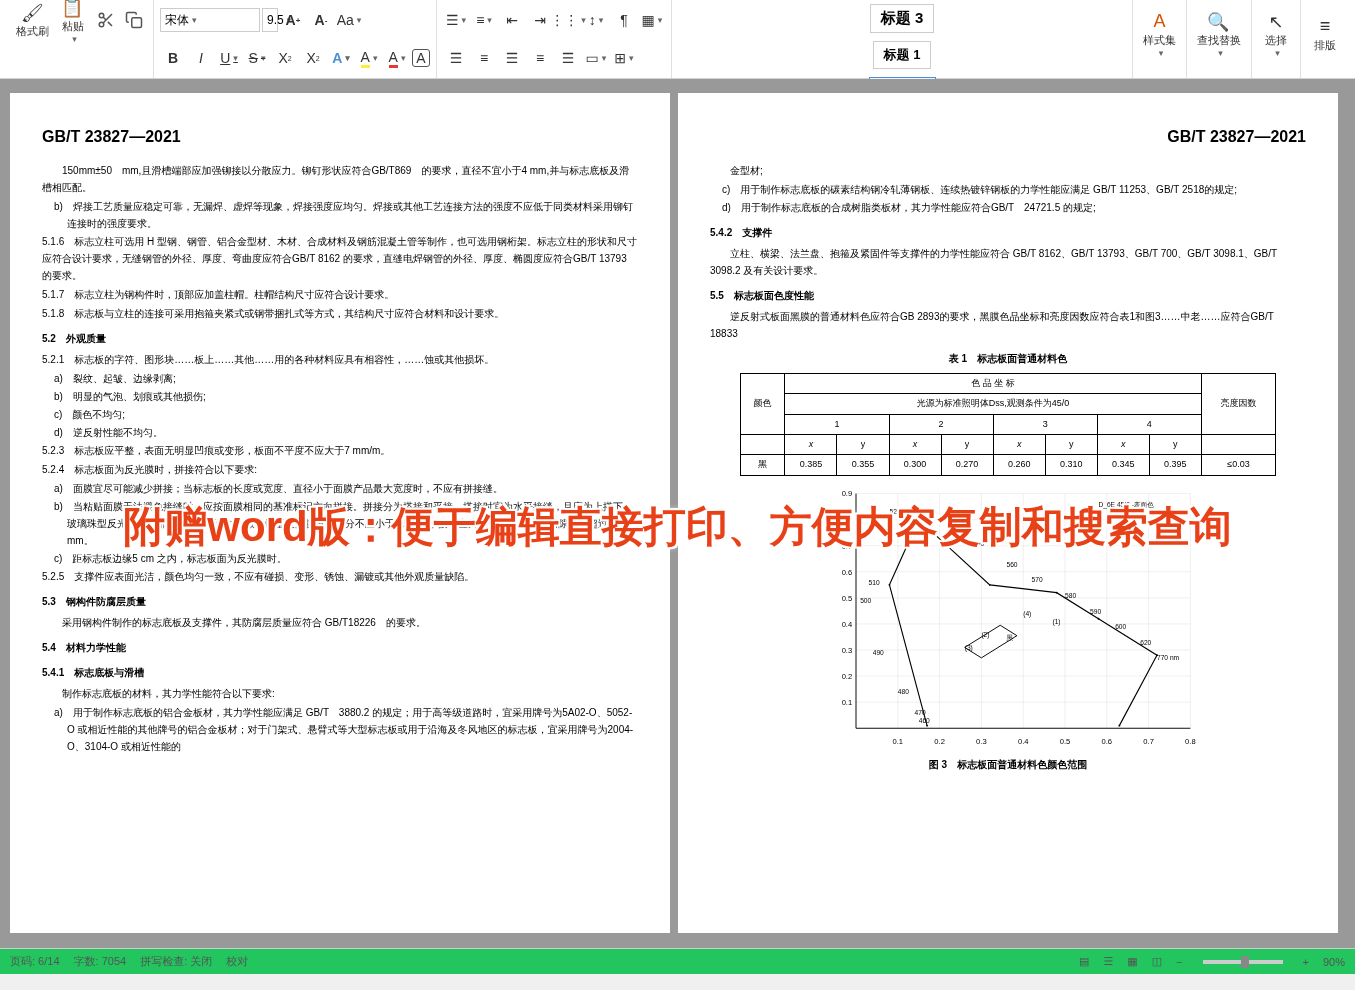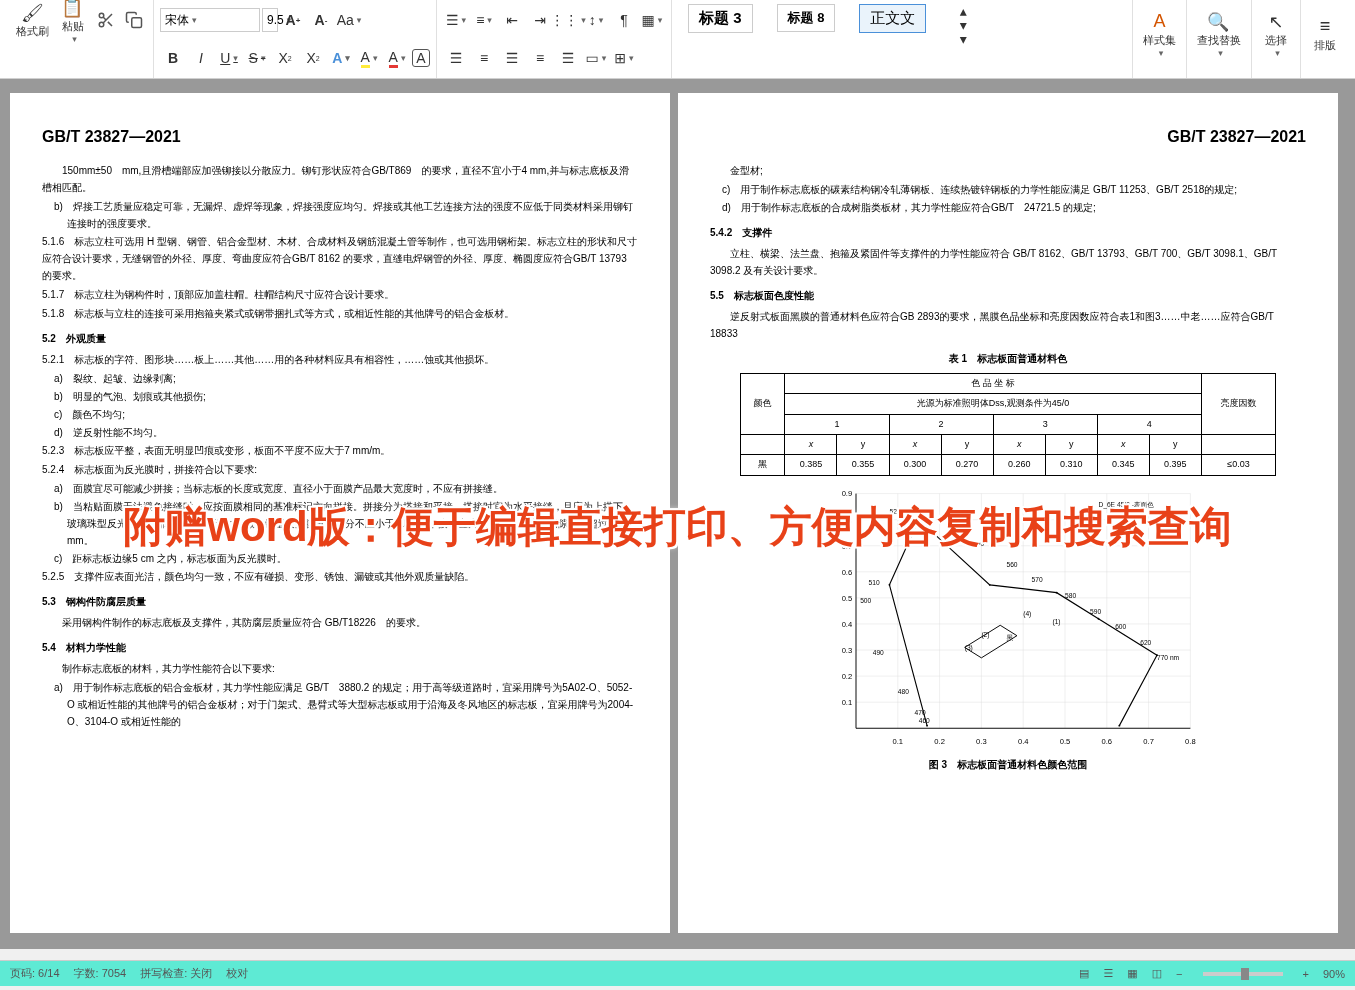--- a/index.html
+++ b/index.html
@@ -7,36 +7,36 @@
 .toolbar{background:#fff;border-bottom:1px solid #d0d0d0;height:79px;display:flex;align-items:stretch;padding:0 6px;}
 .tb-group{display:flex;flex-direction:column;padding:4px 6px;border-right:1px solid #e0e0e0;justify-content:space-between;}
 .tb-row{display:flex;align-items:center;gap:2px;height:32px;}
 .tb-btn{display:flex;flex-direction:column;align-items:center;justify-content:center;padding:2px 4px;cursor:pointer;min-width:36px;height:60px;font-size:11px;color:#333;}
 .tb-btn-ico{width:22px;height:22px;display:flex;align-items:center;justify-content:center;font-size:18px;}
 .tb-sm{width:26px;height:26px;display:flex;align-items:center;justify-content:center;cursor:pointer;font-size:14px;color:#333;border-radius:3px;}
 .font-sel{border:1px solid #ccc;height:24px;padding:0 4px;font-size:12px;background:#fff;display:flex;align-items:center;}
 .font-name{width:100px;}
 .font-size{width:16px;}
 .dd::after{content:"▾";font-size:9px;margin-left:3px;color:#666;}
-.style-gal{display:flex;align-items:flex-start;gap:24px;padding:0 10px;height:48px;}
+.style-gal{display:flex;align-items:center;gap:8px;padding:0 10px;height:48px;flex-direction:column;}
 .style-item{border:1px solid #ccc;padding:4px 10px;font-size:13px;cursor:pointer;min-width:52px;text-align:center;}
 .style-item.sel{border:1px solid #4a90d9;background:#eaf3fb;}
 .doc-area{background:#999;height:870px;display:flex;gap:8px;padding:14px 10px;overflow:hidden;position:relative;}
 .page{background:#fff;width:660px;height:840px;padding:30px 32px;font-size:10px;line-height:1.7;color:#000;position:relative;overflow:hidden;}
 .page-head{font-weight:bold;font-size:16px;margin-bottom:12px;}
 .page.right .page-head{text-align:right;}
 .p{text-indent:2em;margin-bottom:2px;}
 .h{font-weight:bold;margin:8px 0 4px 0;}
 .li{padding-left:2.5em;text-indent:-1.3em;margin-bottom:1px;}
 .banner{position:absolute;top:420px;left:50px;right:50px;text-align:center;font-size:42px;font-weight:bold;color:#e84118;text-shadow:2px 2px 0 #fff,-2px -2px 0 #fff,2px -2px 0 #fff,-2px 2px 0 #fff,0 0 6px #fff;z-index:5;pointer-events:none;}
 .tbl{border-collapse:collapse;width:90%;margin:6px auto;font-size:9px;}
 .tbl td,.tbl th{border:1px solid #000;padding:2px 4px;text-align:center;}
 .chart{width:380px;height:260px;margin:10px auto;position:relative;font-size:9px;}
 .chart svg{position:absolute;top:0;left:0;}
-.statusbar{position:absolute;bottom:4px;left:0;right:0;height:26px;background:#5eead4;border-top:1px solid #ccc;display:flex;align-items:center;padding:0 10px;font-size:11px;color:#555;gap:14px;}
+.statusbar{position:absolute;bottom:16px;left:0;right:0;height:26px;background:#22c55e;border-top:1px solid #ccc;display:flex;align-items:center;padding:0 10px;font-size:11px;color:#555;gap:14px;}
 .statusbar .spacer{flex:1;}
 .zoom-slider{width:80px;height:4px;background:#ccc;position:relative;margin:0 6px;}
 .zoom-thumb{position:absolute;width:8px;height:12px;background:#888;top:-4px;left:38px;}
 .ico-svg{width:18px;height:18px;}
 </style>
 </head>
 <body>
 
 <div class="toolbar">
   <div class="tb-group">
@@ -115,21 +115,21 @@
       <div class="tb-sm">≡</div>
       <div class="tb-sm">☰</div>
       <div class="tb-sm dd">▭</div>
       <div class="tb-sm dd">⊞</div>
     </div>
   </div>
 
   <div class="tb-group" style="flex:1;">
     <div class="style-gal">
       <div class="style-item" style="font-weight:bold;font-size:15px;">标题 3</div>
-      <div class="style-item" style="font-weight:bold;font-size:13px;">标题 8</div>
+      <div class="style-item" style="font-weight:bold;font-size:13px;">标题 1</div>
       <div class="style-item sel" style="font-size:15px;">正文文</div>
       <div style="display:flex;flex-direction:column;gap:0;">
         <div class="tb-sm" style="height:14px;">▴</div>
         <div class="tb-sm" style="height:14px;">▾</div>
         <div class="tb-sm" style="height:14px;">▾</div>
       </div>
     </div>
   </div>
 
   <div class="tb-group">
@@ -161,36 +161,37 @@
 
 <div class="doc-area">
   <div class="banner">附赠word版：便于编辑直接打印、方便内容复制和搜索查询</div>
 
   <div class="page">
     <div class="page-head">GB/T 23827—2021</div>
     <div class="p">150mm±50　mm,且滑槽端部应加强铆接以分散应力。铆钉形状应符合GB/T869　的要求，直径不宜小于4 mm,并与标志底板及滑槽相匹配。</div>
     <div class="li">b)　焊接工艺质量应稳定可靠，无漏焊、虚焊等现象，焊接强度应均匀。焊接或其他工艺连接方法的强度不应低于同类材料采用铆钉连接时的强度要求。</div>
     <div class="p" style="text-indent:0;">5.1.6　标志立柱可选用 H 型钢、钢管、铝合金型材、木材、合成材料及钢筋混凝土管等制作，也可选用钢桁架。标志立柱的形状和尺寸应符合设计要求，无缝钢管的外径、厚度、弯曲度应符合GB/T 8162 的要求，直缝电焊钢管的外径、厚度、椭圆度应符合GB/T 13793 的要求。</div>
     <div class="p" style="text-indent:0;">5.1.7　标志立柱为钢构件时，顶部应加盖柱帽。柱帽结构尺寸应符合设计要求。</div>
-    <div class="p" style="text-indent:0;">5.1.8　标志板与立柱的连接可采用抱箍夹紧式或钢带捆扎式等方式，或相近性能的其他牌号的铝合金板材。</div>
+    <div class="p" style="text-indent:0;">5.1.8　标志板与立柱的连接可采用抱箍夹紧式或钢带捆扎式等方式，其结构尺寸应符合材料和设计要求。</div>
     <div class="h">5.2　外观质量</div>
     <div class="p" style="text-indent:0;">5.2.1　标志板的字符、图形块……板上……其他……用的各种材料应具有相容性，……蚀或其他损坏。</div>
     <div class="li">a)　裂纹、起皱、边缘剥离;</div>
     <div class="li">b)　明显的气泡、划痕或其他损伤;</div>
     <div class="li">c)　颜色不均匀;</div>
     <div class="li">d)　逆反射性能不均匀。</div>
     <div class="p" style="text-indent:0;">5.2.3　标志板应平整，表面无明显凹痕或变形，板面不平度不应大于7 mm/m。</div>
     <div class="p" style="text-indent:0;">5.2.4　标志板面为反光膜时，拼接符合以下要求:</div>
     <div class="li">a)　面膜宜尽可能减少拼接；当标志板的长度或宽度、直径小于面膜产品最大宽度时，不应有拼接缝。</div>
     <div class="li">b)　当粘贴面膜无法避免接缝时，应按面膜相同的基准标记方向拼接。拼接分为搭接和平接。搭接时宜为水平接缝，且应为上搭下，玻璃珠型反光膜重叠部分不应小于5 mm,微棱镜型反光膜重叠部分不应小于30 mm;平接时宜为垂直接缝，接缝间隙不应超过1 mm。</div>
     <div class="li">c)　距标志板边缘5 cm 之内，标志板面为反光膜时。</div>
     <div class="p" style="text-indent:0;">5.2.5　支撑件应表面光洁，颜色均匀一致，不应有碰损、变形、锈蚀、漏镀或其他外观质量缺陷。</div>
     <div class="h">5.3　钢构件防腐层质量</div>
     <div class="p">采用钢构件制作的标志底板及支撑件，其防腐层质量应符合 GB/T18226　的要求。</div>
     <div class="h">5.4　材料力学性能</div>
+    <div class="h">5.4.1　标志底板与滑槽</div>
     <div class="p">制作标志底板的材料，其力学性能符合以下要求:</div>
     <div class="li">a)　用于制作标志底板的铝合金板材，其力学性能应满足 GB/T　3880.2 的规定；用于高等级道路时，宜采用牌号为5A02-O、5052-O 或相近性能的其他牌号的铝合金板材；对于门架式、悬臂式等大型标志板或用于沿海及冬风地区的标志板，宜采用牌号为2004-O、3104-O 或相近性能的</div>
   </div>
 
   <div class="page right">
     <div class="page-head">GB/T 23827—2021</div>
     <div class="p">金型材;</div>
     <div class="li">c)　用于制作标志底板的碳素结构钢冷轧薄钢板、连续热镀锌钢板的力学性能应满足 GB/T 11253、GB/T 2518的规定;</div>
     <div class="li">d)　用于制作标志底板的合成树脂类板材，其力学性能应符合GB/T　24721.5 的规定;</div>
     <div class="h">5.4.2　支撑件</div>

